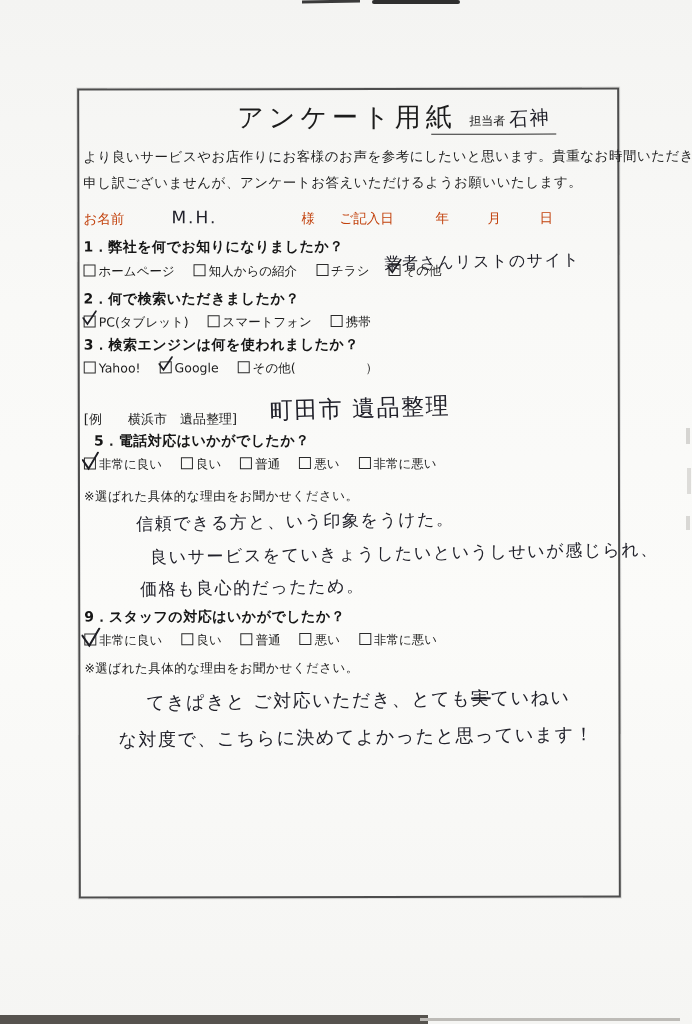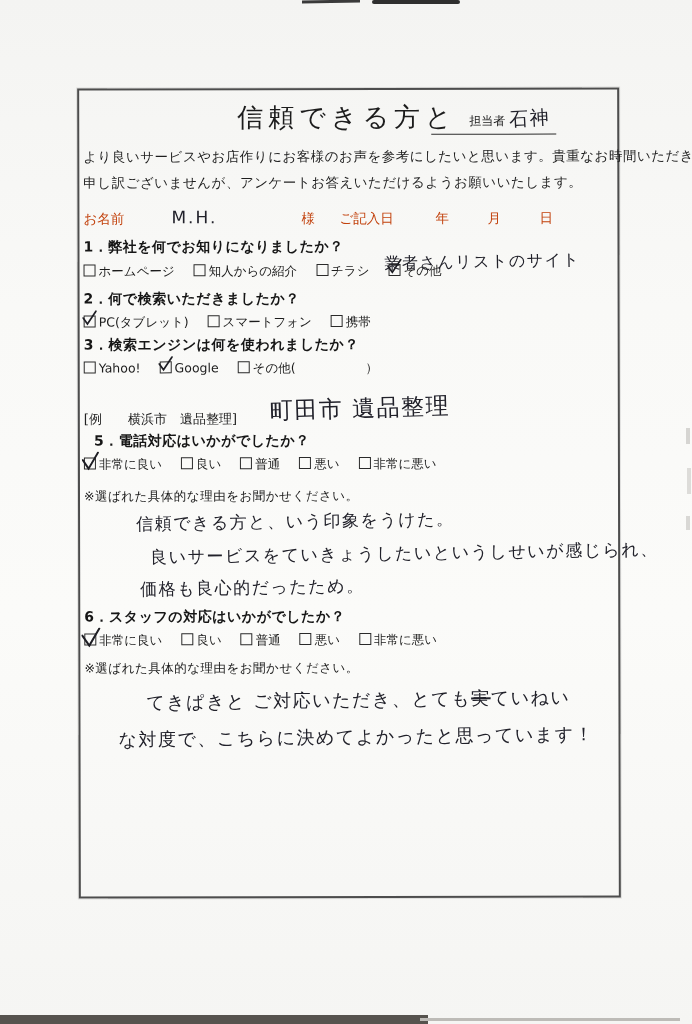--- a/index.html
+++ b/index.html
@@ -50,21 +50,21 @@
 <div class="scan-top1"></div>
 <div class="scan-top2"></div>
 <div class="scan-bottom1"></div>
 <div class="scan-bottom2"></div>
 <div class="scan-right1"></div>
 <div class="scan-right2"></div>
 <div class="scan-right3"></div>
 
 <div class="form-box">
 
-  <div class="abs serif title" style="left:158px;top:10px;">信頼できる方と</div>
+  <div class="abs serif title" style="left:158px;top:10px;">アンケート用紙</div>
   <div class="abs" style="left:352px;top:16px;">
     <span class="staff-underline"><span class="serif staff-label">担当者</span><span class="hw hw-staff">石神</span></span>
   </div>
 
   <div class="abs serif intro" style="left:4px;top:58px;">より良いサービスやお店作りにお客様のお声を参考にしたいと思います。貴重なお時間いただき大変</div>
   <div class="abs serif intro" style="left:4px;top:84px;">申し訳ございませんが、アンケートお答えいただけるようお願いいたします。</div>
 
   <div class="abs serif namerow" style="left:4px;top:120px;">お名前</div>
   <div class="abs hw hw-name" style="left:92px;top:117px;">M.H.</div>
   <div class="abs serif namerow" style="left:222px;top:120px;">様</div>
@@ -113,21 +113,21 @@
     <span class="opt"><span class="cb"></span><span>良い</span></span>
     <span class="opt"><span class="cb"></span><span>普通</span></span>
     <span class="opt"><span class="cb"></span><span>悪い</span></span>
     <span class="opt"><span class="cb"></span><span>非常に悪い</span></span>
   </div>
   <div class="abs note" style="left:4px;top:398px;">※選ばれた具体的な理由をお聞かせください。</div>
   <div class="abs hw hw-md" style="left:56px;top:420px;">信頼できる方と、いう印象をうけた。</div>
   <div class="abs hw hw-md" style="left:70px;top:452px;">良いサービスをていきょうしたいというしせいが感じられ、</div>
   <div class="abs hw hw-md" style="left:60px;top:486px;">価格も良心的だったため。</div>
 
-  <div class="abs qhead" style="left:4px;top:518px;">6．スタッフの対応はいかがでしたか？</div>
+  <div class="abs qhead" style="left:4px;top:518px;">9．スタッフの対応はいかがでしたか？</div>
   <div class="abs opts" style="left:4px;top:542px;">
     <span class="opt"><span class="cb checked"><svg width="20" height="20" viewBox="0 0 20 20">
             <path d="M1 8 L8 18 L18 1" stroke="#1e1e24" stroke-width="2" fill="none" stroke-linecap="round"></path>
           </svg></span><span>非常に良い</span></span>
     <span class="opt"><span class="cb"></span><span>良い</span></span>
     <span class="opt"><span class="cb"></span><span>普通</span></span>
     <span class="opt"><span class="cb"></span><span>悪い</span></span>
     <span class="opt"><span class="cb"></span><span>非常に悪い</span></span>
   </div>
   <div class="abs note" style="left:4px;top:570px;">※選ばれた具体的な理由をお聞かせください。</div>

